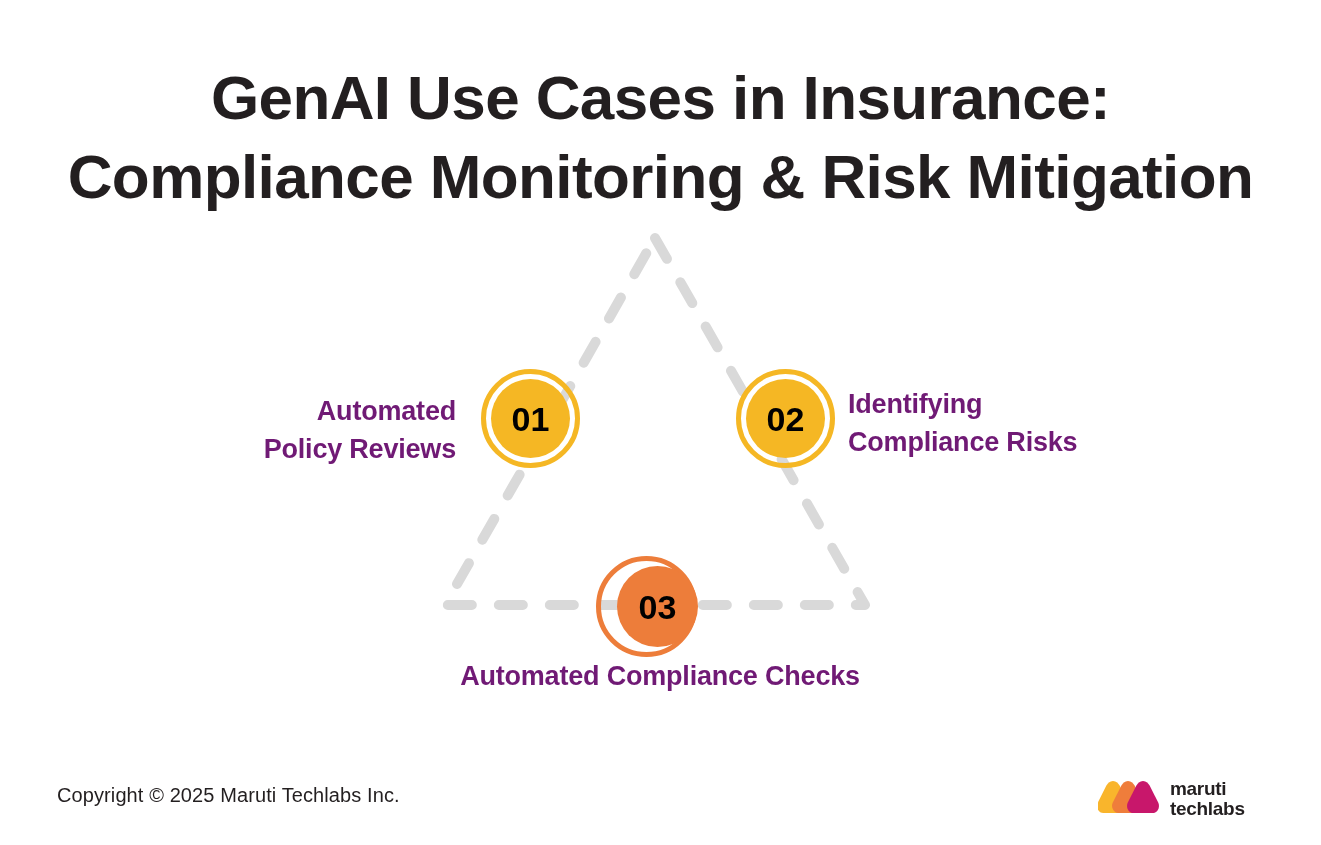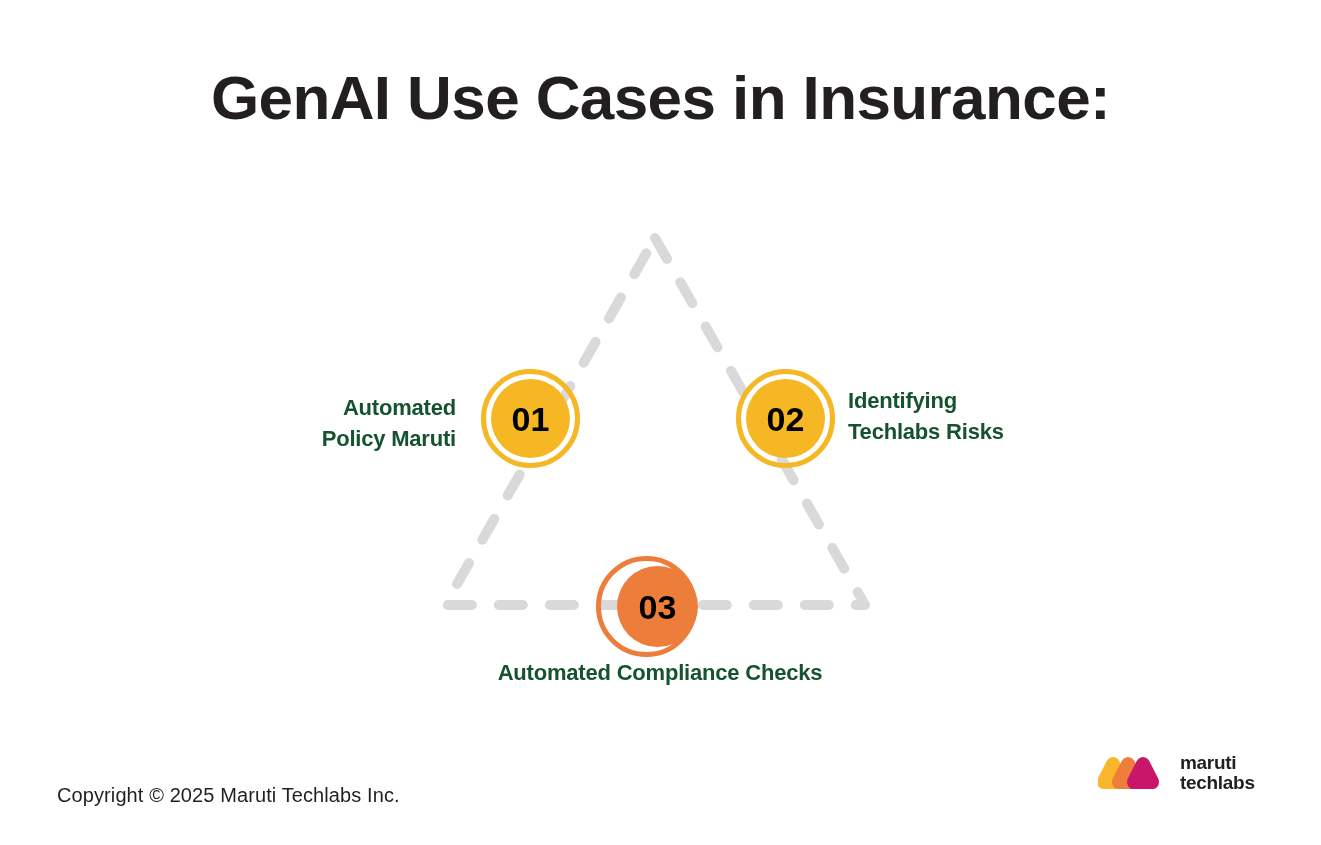--- a/index.html
+++ b/index.html
@@ -101,23 +101,23 @@
   }
   #node-03 .node-inner {
     left: 21px; top: 10px; width: 81px; height: 81px; background: #ed7d3a;
   }
   .node-num { font-size: 34px; }
 
   
   .node-label {
     position: absolute;
     font-family: "Liberation Sans", sans-serif;
-    font-size: 22px;
-    font-weight: 700;
-    color: #14532d;
+    font-size: 27px;
+    font-weight: 700;
+    color: #701a75;
     line-height: 1.42;
     letter-spacing: -0.2px;
   }
   #label-01 {
     left: 150px; top: 392px; width: 306px;
     text-align: right;
   }
   #label-02 {
     left: 848px; top: 385px; width: 330px;
     text-align: left;
@@ -134,26 +134,26 @@
     top: 784px;
     font-family: "Liberation Sans", sans-serif;
     font-size: 20px;
     font-weight: 400;
     color: #231f20;
     letter-spacing: 0.1px;
   }
   .footer-logo {
     position: absolute;
     left: 1098px;
-    top: 747px;
+    top: 779px;
     width: 176px;
     height: 46px;
     display: flex;
-    align-items: flex-end;
-    gap: 20px;
+    align-items: flex-start;
+    gap: 10px;
   }
   .logo-mark { width: 62px; height: 38px; flex: 0 0 auto; }
   .logo-wordmark {
     display: flex;
     flex-direction: column;
     justify-content: center;
     line-height: 1.06;
   }
   .logo-word {
     font-family: "Liberation Sans", sans-serif;
@@ -163,20 +163,21 @@
     letter-spacing: -0.3px;
   }
 </style>
 </head>
 <body>
 
 <div id="canvas">
 
   <div class="title-block">
     <div class="title-line">GenAI Use Cases in Insurance:</div>
+    <div class="title-line">Compliance Monitoring &amp; Risk Mitigation</div>
   </div>
 
   <div class="diagram">
 
     <svg class="triangle-svg" viewBox="0 0 520 430" aria-hidden="true">
       <path d="M 255 28 L 465 395 L 45 395 Z" fill="none" stroke="#d9d9d9" stroke-width="10" stroke-linecap="round" stroke-linejoin="round" stroke-dasharray="24 27"></path>
     </svg>
 
     <div class="node" id="node-01">
       <span class="node-ring"></span>
@@ -194,26 +195,26 @@
 
     <div class="node" id="node-03">
       <span class="node-ring"></span>
       <span class="node-inner">
         <span class="node-num">03</span>
       </span>
     </div>
 
     <div class="node-label" id="label-01">
       <div>Automated</div>
-      <div>Policy Maruti</div>
+      <div>Policy Reviews</div>
     </div>
 
     <div class="node-label" id="label-02">
       <div>Identifying</div>
-      <div>Techlabs Risks</div>
+      <div>Compliance Risks</div>
     </div>
 
     <div class="node-label" id="label-03">
       <div>Automated Compliance Checks</div>
     </div>
 
   </div>
 
   <div class="footer-copyright">Copyright © 2025 Maruti Techlabs Inc.</div>
 

